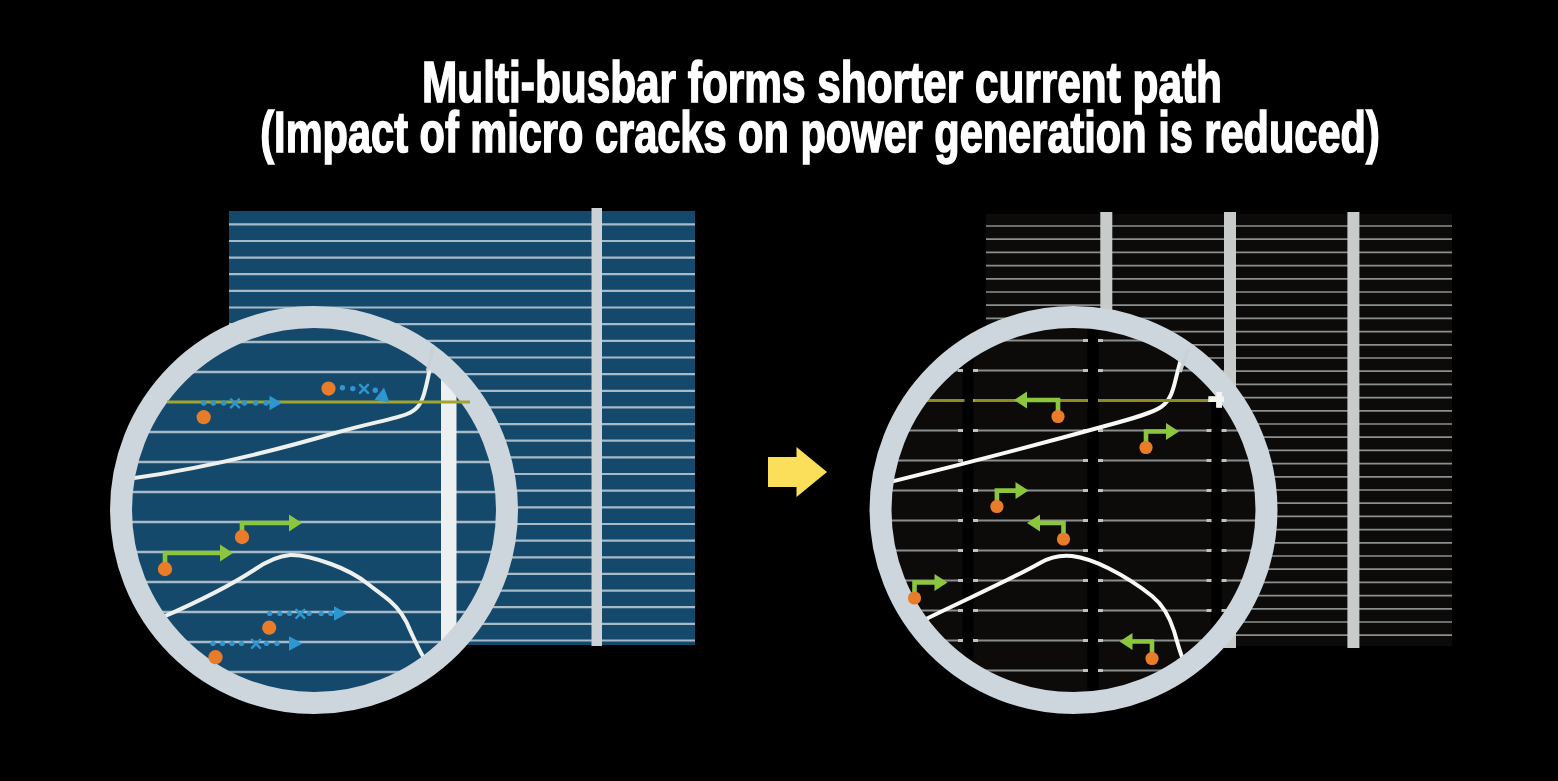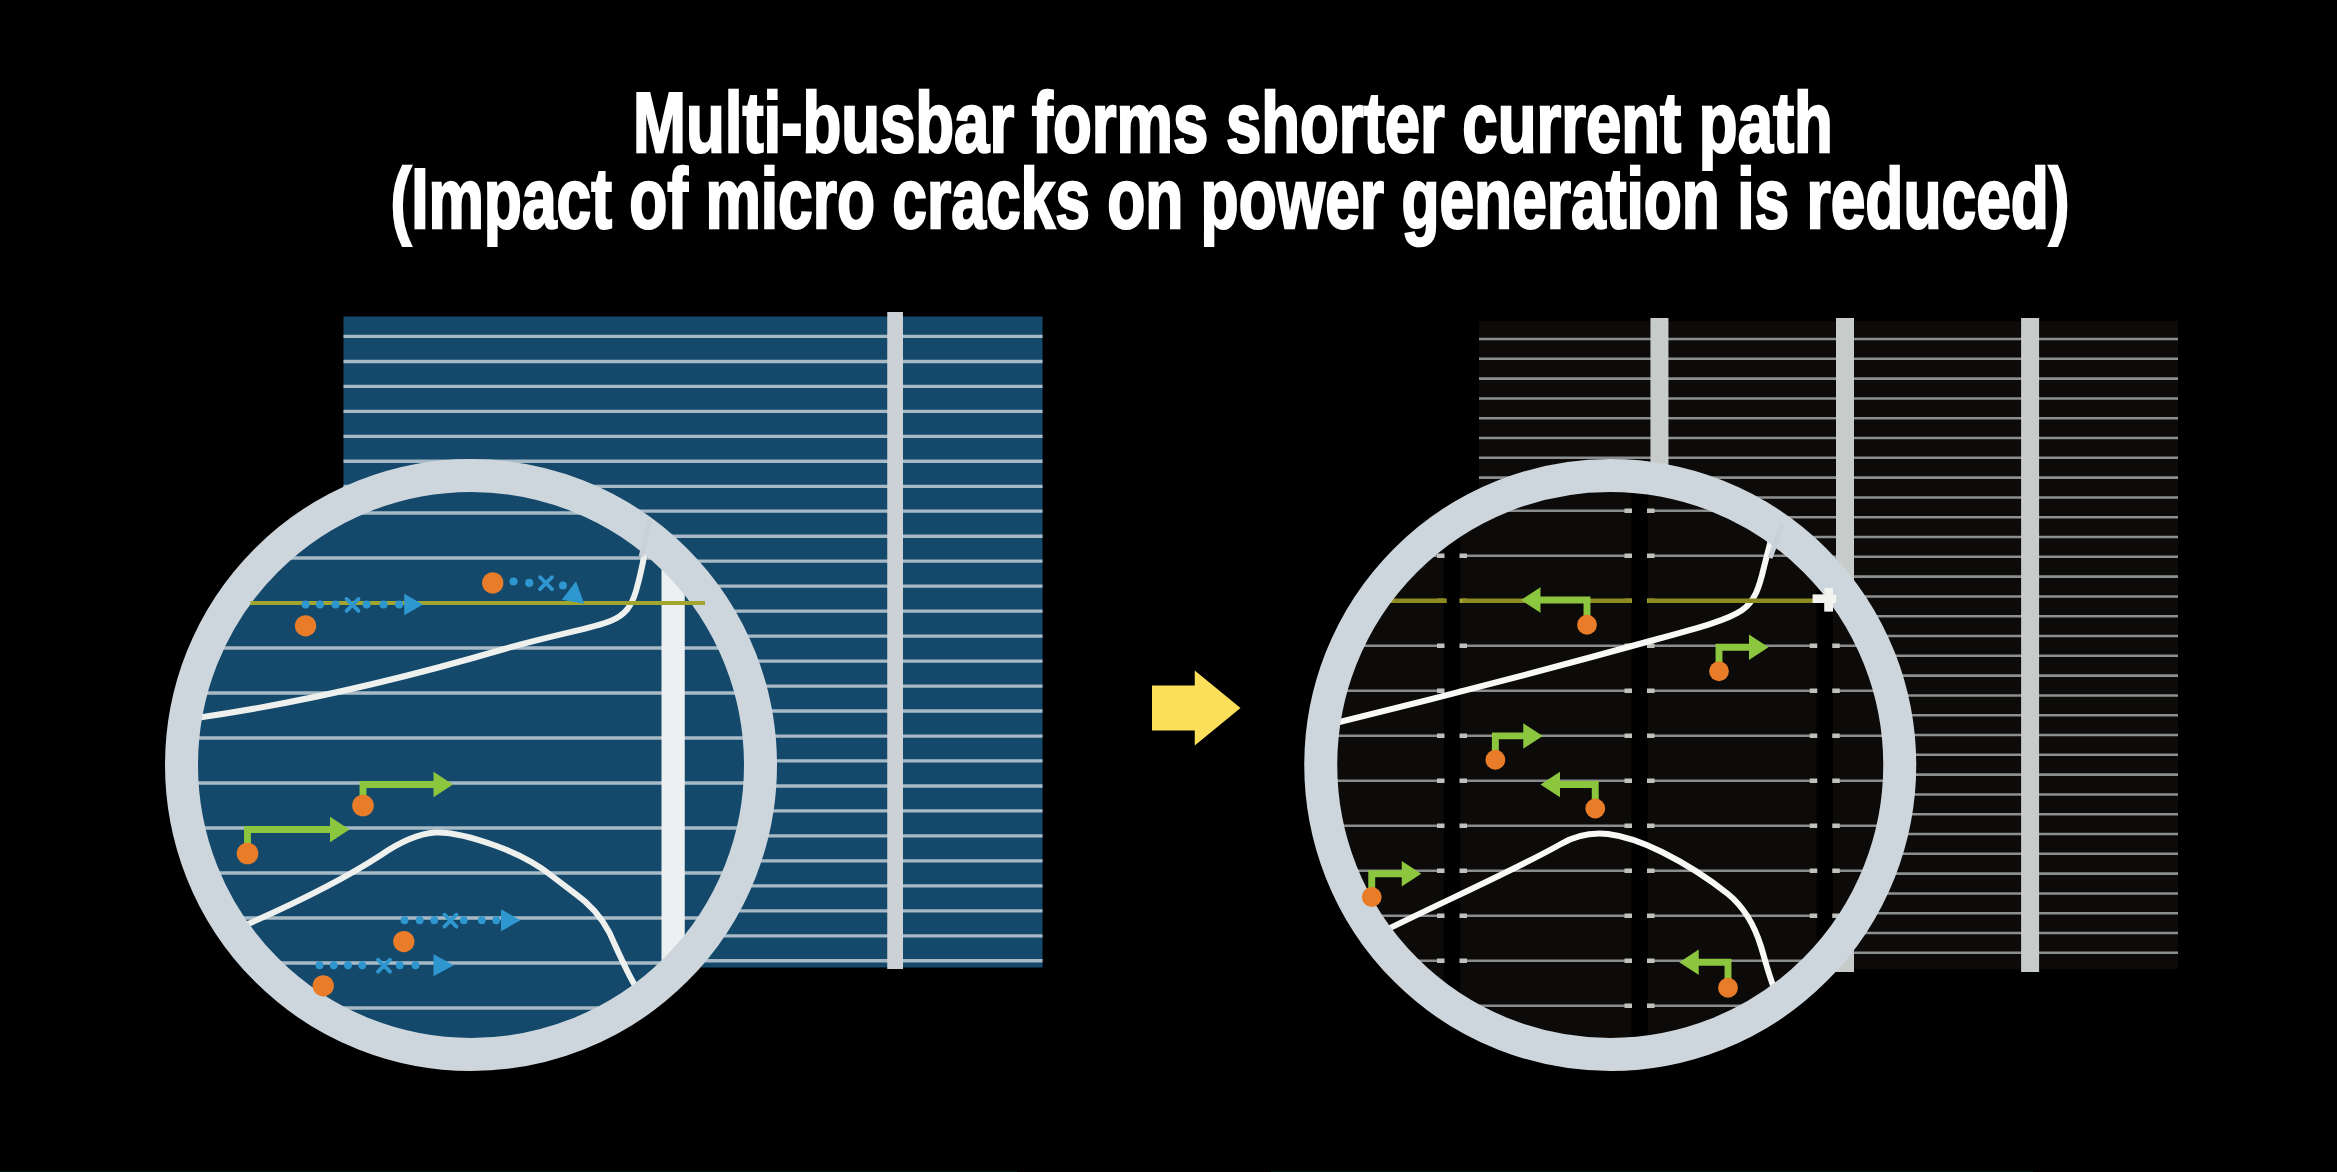--- a/index.html
+++ b/index.html
@@ -1,15 +1,15 @@
 <!DOCTYPE html>
 <html><head><meta charset="utf-8"><title>Multi-busbar</title>
 <style>
 html,body{margin:0;padding:0;background:#000;}
-#stage{position:relative;width:1558px;height:781px;background:#0f766e;overflow:hidden;}
+#stage{position:relative;width:1558px;height:781px;background:#f9a8d4;overflow:hidden;}
 </style></head>
 <body>
 <div id="stage">
 <svg width="1558" height="781" viewBox="0 0 1558 781">
 <rect x="0" y="0" width="1558" height="781" fill="#000"></rect>
 <rect x="229" y="211" width="466" height="434" fill="#14496c"></rect>
 <line x1="229" y1="224.3" x2="695" y2="224.3" stroke="#a7bac5" stroke-width="2.2"></line>
 <line x1="229" y1="241.0" x2="695" y2="241.0" stroke="#a7bac5" stroke-width="2.2"></line>
 <line x1="229" y1="257.6" x2="695" y2="257.6" stroke="#a7bac5" stroke-width="2.2"></line>
 <line x1="229" y1="274.2" x2="695" y2="274.2" stroke="#a7bac5" stroke-width="2.2"></line>

